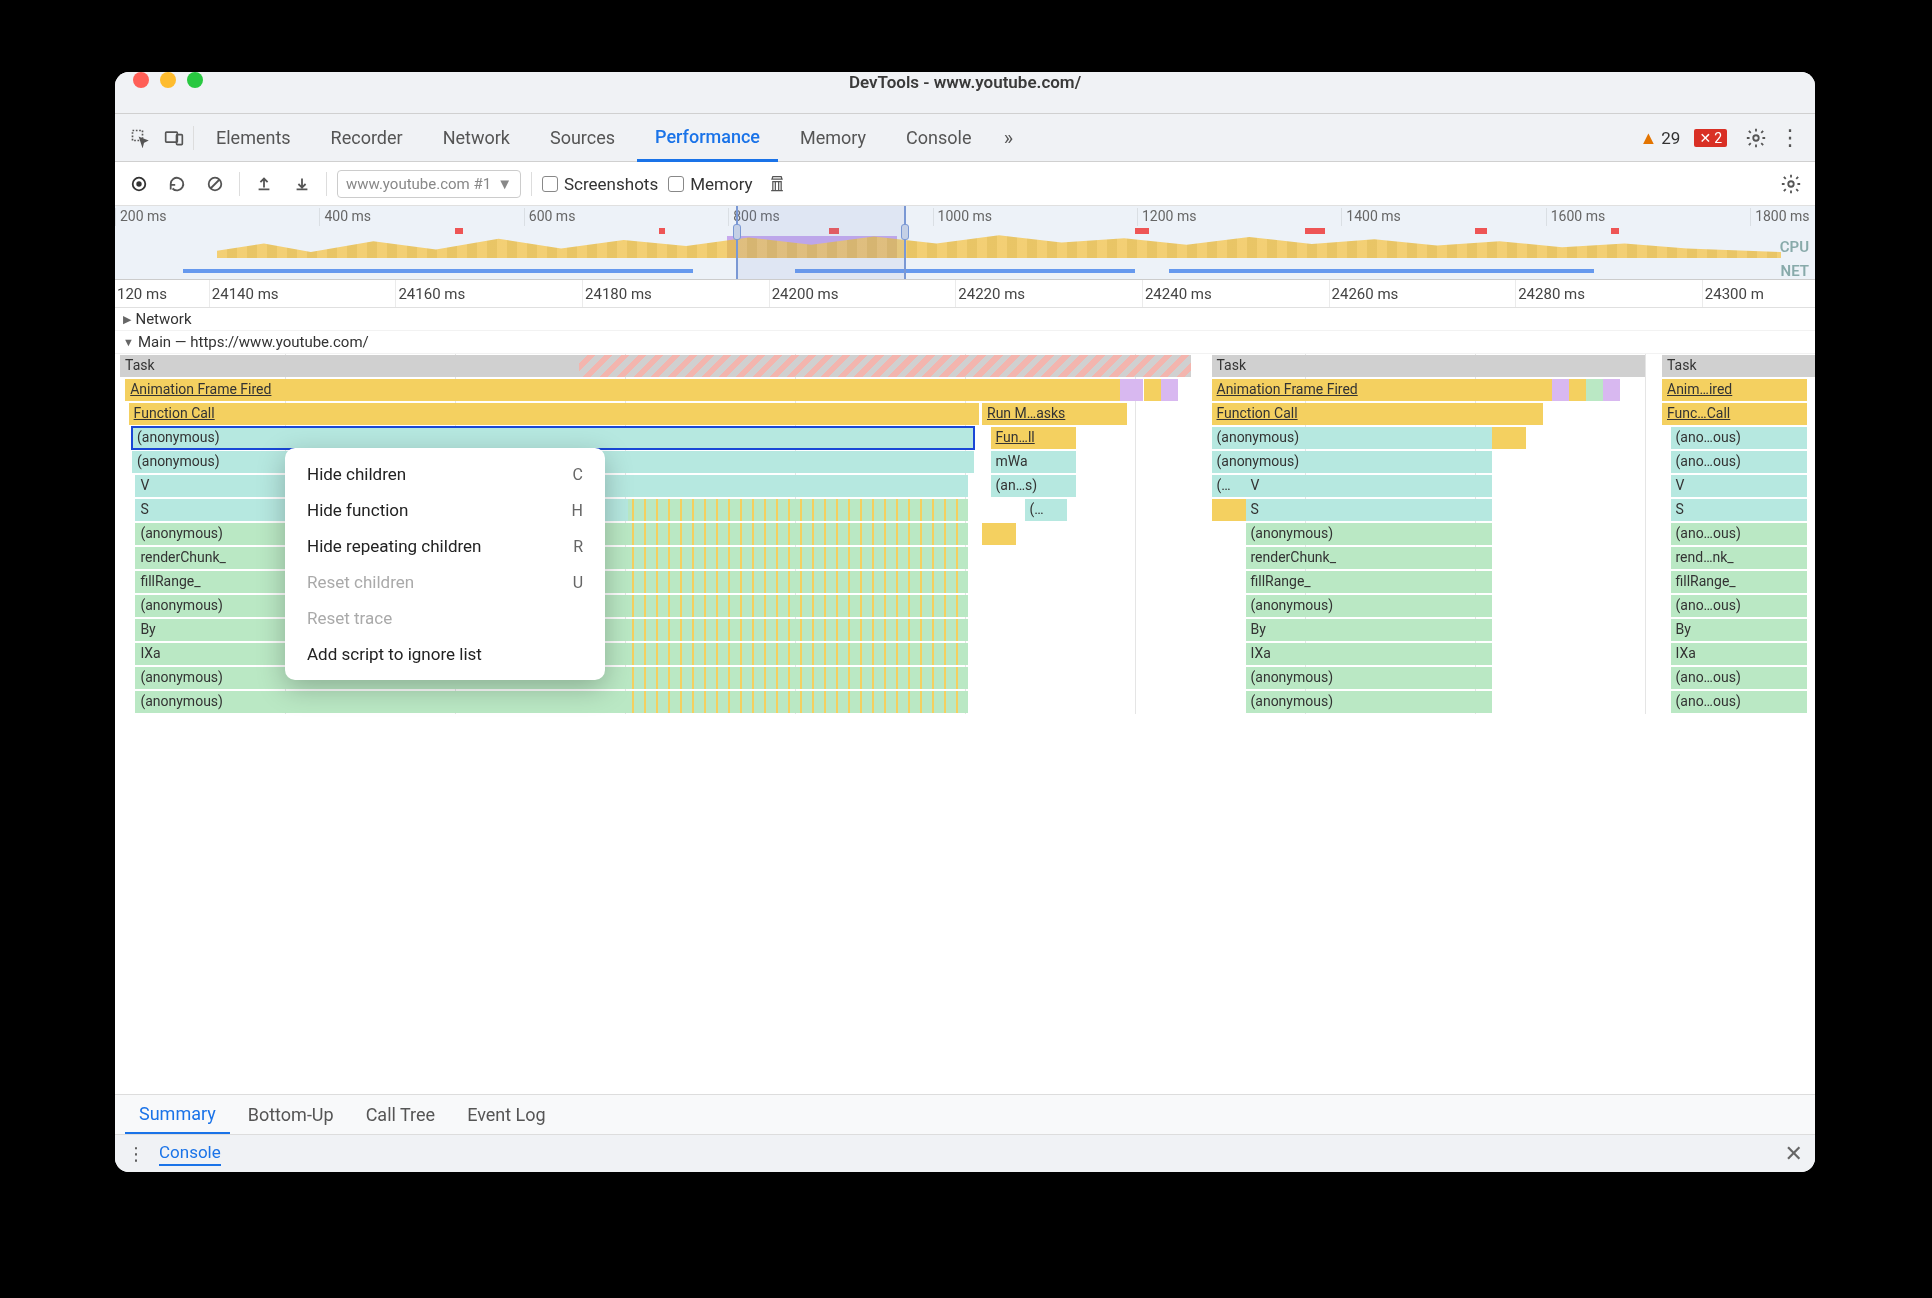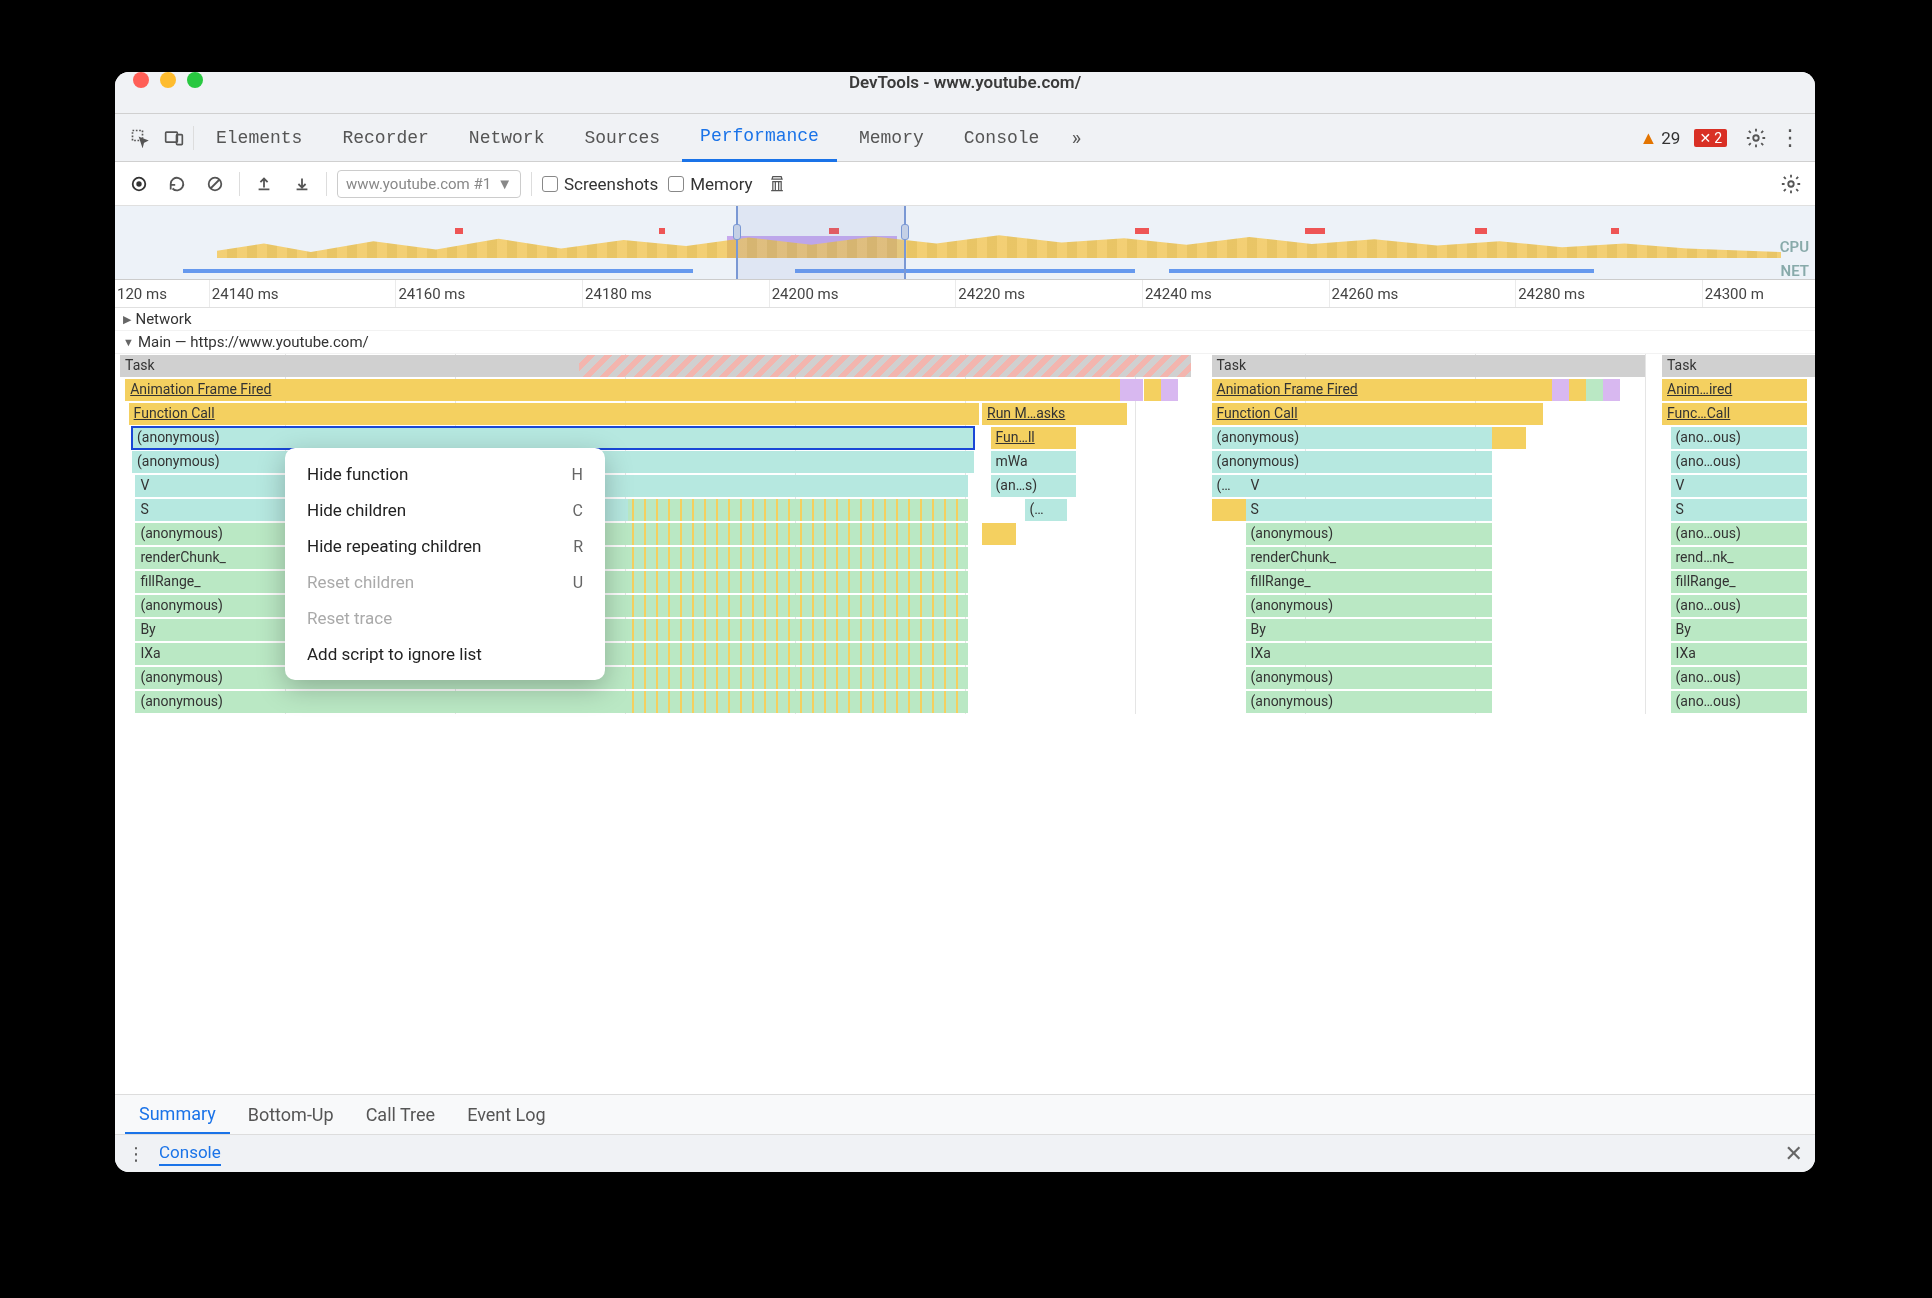--- a/index.html
+++ b/index.html
@@ -7,21 +7,21 @@
   .window { position: absolute; left: 115px; top: 72px; width: 1700px; height: 1100px; background: #fff; border-radius: 14px; overflow: hidden; box-shadow: 0 20px 60px rgba(0,0,0,0.4); display: flex; flex-direction: column; }
   .titlebar { height: 42px; background: #f0f2f5; display: flex; position: relative; border-bottom: 1px solid #d0d0d0; }
   .traffic { display: flex; gap: 11px; padding-left: 18px; }
   .dot { width: 16px; height: 16px; border-radius: 50%; }
   .dot.red { background: #ff5f57; }
   .dot.yellow { background: #febc2e; }
   .dot.green { background: #28c840; }
   .title { position: absolute; left: 0; right: 0; text-align: center; font-weight: 600; font-size: 17px; color: #3a3a3a; pointer-events: none; }
   .tabbar { height: 48px; background: #f0f2f5; display: flex; align-items: center; border-bottom: 1px solid #d0d0d0; padding: 0 10px; gap: 4px; }
   .tabbar .icon-btn { width: 30px; height: 30px; display: flex; align-items: center; justify-content: center; color: #555; cursor: pointer; }
-  .tabbar .tab { padding: 0 18px; height: 48px; display: flex; align-items: center; color: #555; font-size: 18px; cursor: pointer; font-family: Liberation Mono, monospace; }
+  .tabbar .tab { padding: 0 18px; height: 48px; display: flex; align-items: center; color: #555; font-size: 18px; cursor: pointer; }
   .tabbar .tab.active { color: #1a73e8; border-bottom: 3px solid #1a73e8; font-weight: 500; }
   .spacer { flex: 1; }
   .issue-warn { color: #333; display: flex; align-items: center; gap: 4px; font-size: 17px; margin-right: 10px; }
   .warn-icon { color: #e37400; font-size: 18px; }
   .error-badge { background: #d93025; color: #fff; padding: 1px 5px; font-size: 14px; border-radius: 2px; display: flex; align-items: center; gap: 3px; margin-right: 10px; }
   .toolbar { height: 44px; display: flex; align-items: center; padding: 0 10px; gap: 10px; border-bottom: 1px solid #e0e0e0; background: #fff; }
   .tb-icon { width: 28px; height: 28px; display: flex; align-items: center; justify-content: center; color: #555; cursor: pointer; }
   .tb-divider { width: 1px; height: 24px; background: #ddd; }
   .tb-select { display: flex; align-items: center; gap: 6px; color: #888; padding: 2px 8px; border: 1px solid #ccc; border-radius: 4px; height: 28px; font-size: 15px; }
   .tb-check { display: flex; align-items: center; gap: 6px; font-size: 17px; color: #333; }
@@ -180,20 +180,31 @@
     <div class="tb-icon">
       <svg width="22" height="22" viewBox="0 0 24 24" fill="none" stroke="#555" stroke-width="2">
           <circle cx="12" cy="12" r="3"></circle>
           <path d="M12 2v3M12 19v3M4.2 4.2l2.1 2.1M17.7 17.7l2.1 2.1M2 12h3M19 12h3M4.2 19.8l2.1-2.1M17.7 6.3l2.1-2.1"></path>
         </svg>
     </div>
   </div>
 
 
   <div class="overview">
+    <div class="overview-ticks">
+      <div>200 ms</div>
+      <div>400 ms</div>
+      <div>600 ms</div>
+      <div>800 ms</div>
+      <div>1000 ms</div>
+      <div>1200 ms</div>
+      <div>1400 ms</div>
+      <div>1600 ms</div>
+      <div style="flex:0.3;">1800 ms</div>
+    </div>
     <div class="overview-marks">
       <div class="overview-mark" style="left:20%;width:8px;"></div>
       <div class="overview-mark" style="left:32%;width:6px;"></div>
       <div class="overview-mark" style="left:42%;width:10px;"></div>
       <div class="overview-mark" style="left:60%;width:14px;"></div>
       <div class="overview-mark" style="left:70%;width:20px;"></div>
       <div class="overview-mark" style="left:80%;width:12px;"></div>
       <div class="overview-mark" style="left:88%;width:8px;"></div>
     </div>
     <div class="overview-cpu">
@@ -360,26 +371,26 @@
       <div class="flame-row">
         <div class="flame-bar c-green" style="left:1.2%;width:29%;">(anonymous)</div>
         <div class="barcode" style="left:30.2%;width:20%;"></div>
         <div class="flame-bar c-green" style="left:66.5%;width:14.5%;">(anonymous)</div>
         <div class="flame-bar c-green" style="left:91.5%;width:8%;">(ano…ous)</div>
       </div>
     </div>
 
     <div class="context-menu" style="left:170px; top:140px;">
       <div class="item">
+        <span>Hide children</span>
+        <span class="key">C</span>
+      </div>
+      <div class="item">
         <span>Hide function</span>
         <span class="key">H</span>
-      </div>
-      <div class="item">
-        <span>Hide children</span>
-        <span class="key">C</span>
       </div>
       <div class="item">
         <span>Hide repeating children</span>
         <span class="key">R</span>
       </div>
       <div class="item disabled">
         <span>Reset children</span>
         <span class="key">U</span>
       </div>
       <div class="item disabled">

